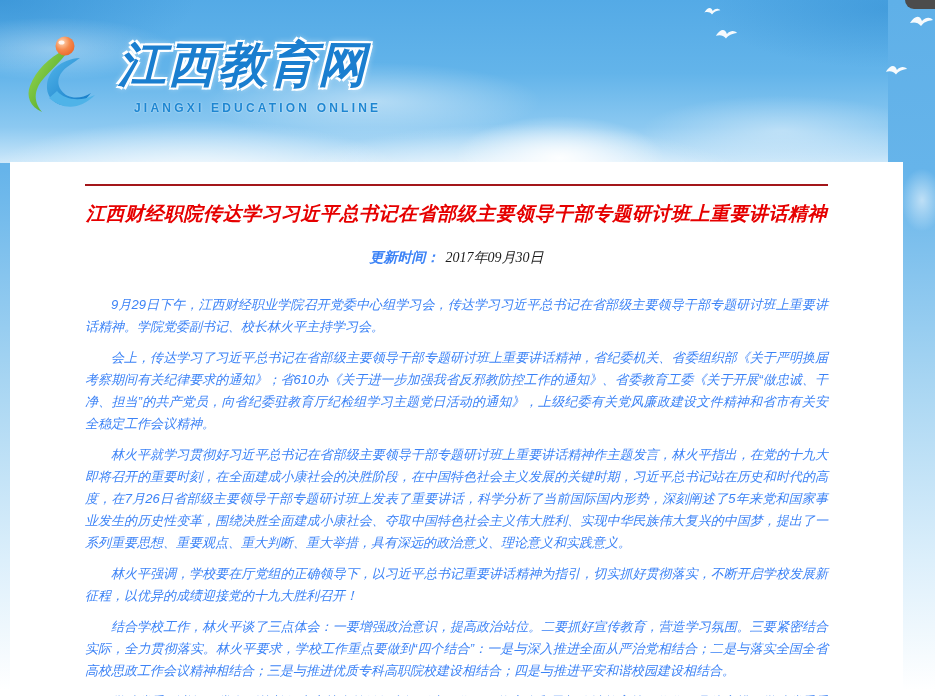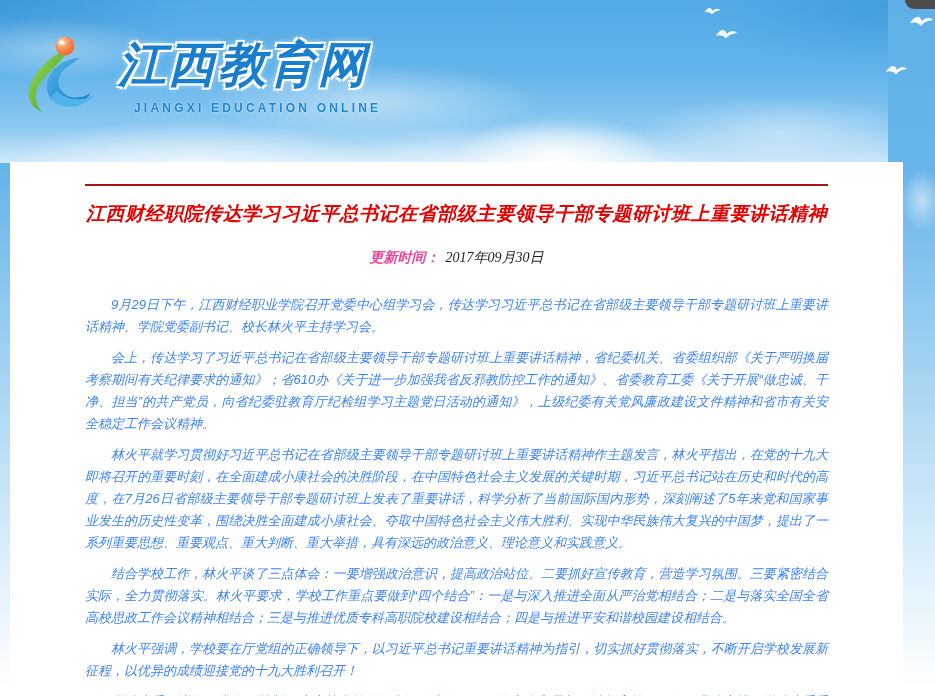--- a/index.html
+++ b/index.html
@@ -50,21 +50,21 @@
   .content-box{
     position:absolute;left:10px;top:162px;width:893px;height:534px;background:#ffffff;font-style:italic;
   }
   .inner{margin:0 75px;width:743px;}
   .title-divider{height:2px;background:#a3161a;margin-top:22px;border:0;}
   .article-title{
     margin:15px 0 0;font-size:19px;line-height:26px;font-weight:bold;color:#e60000;
     text-align:center;letter-spacing:.5px;
   }
   .meta{margin-top:22px;text-align:center;font-size:14px;color:#222;}
-  .meta-label{font-weight:bold;color:#ec4899;}
+  .meta-label{font-weight:bold;color:#3b82f6;}
   .meta-date{font-family:"Liberation Serif","DejaVu Serif",serif;margin-left:6px;color:#1d1d1d;}
   .article-body{margin-top:27px;}
   .article-body p{
     margin:0 0 9px;font-size:13px;line-height:22px;color:#3b82f6;
     text-indent:2em;text-align:justify;
   }
 </style>
 </head>
 <body>
 
@@ -134,18 +134,18 @@
   <div class="inner">
     <hr class="title-divider">
     <h1 class="article-title">江西财经职院传达学习习近平总书记在省部级主要领导干部专题研讨班上重要讲话精神</h1>
     <div class="meta">
       <span class="meta-label">更新时间：</span><span class="meta-date">2017年09月30日</span>
     </div>
     <div class="article-body">
         <p>9月29日下午，江西财经职业学院召开党委中心组学习会，传达学习习近平总书记在省部级主要领导干部专题研讨班上重要讲话精神。学院党委副书记、校长林火平主持学习会。</p>
         <p>会上，传达学习了习近平总书记在省部级主要领导干部专题研讨班上重要讲话精神，省纪委机关、省委组织部《关于严明换届考察期间有关纪律要求的通知》；省610办《关于进一步加强我省反邪教防控工作的通知》、省委教育工委《关于开展“做忠诚、干净、担当”的共产党员，向省纪委驻教育厅纪检组学习主题党日活动的通知》，上级纪委有关党风廉政建设文件精神和省市有关安全稳定工作会议精神。</p>
         <p>林火平就学习贯彻好习近平总书记在省部级主要领导干部专题研讨班上重要讲话精神作主题发言，林火平指出，在党的十九大即将召开的重要时刻，在全面建成小康社会的决胜阶段，在中国特色社会主义发展的关键时期，习近平总书记站在历史和时代的高度，在7月26日省部级主要领导干部专题研讨班上发表了重要讲话，科学分析了当前国际国内形势，深刻阐述了5年来党和国家事业发生的历史性变革，围绕决胜全面建成小康社会、夺取中国特色社会主义伟大胜利、实现中华民族伟大复兴的中国梦，提出了一系列重要思想、重要观点、重大判断、重大举措，具有深远的政治意义、理论意义和实践意义。</p>
+        <p>林火平强调，学校要在厅党组的正确领导下，以习近平总书记重要讲话精神为指引，切实抓好贯彻落实，不断开启学校发展新征程，以优异的成绩迎接党的十九大胜利召开！</p>
         <p>结合学校工作，林火平谈了三点体会：一要增强政治意识，提高政治站位。二要抓好宣传教育，营造学习氛围。三要紧密结合实际，全力贯彻落实。林火平要求，学校工作重点要做到“四个结合”：一是与深入推进全面从严治党相结合；二是与落实全国全省高校思政工作会议精神相结合；三是与推进优质专科高职院校建设相结合；四是与推进平安和谐校园建设相结合。</p>
-        <p>林火平强调，学校要在厅党组的正确领导下，以习近平总书记重要讲话精神为指引，切实抓好贯彻落实，不断开启学校发展新征程，以优异的成绩迎接党的十九大胜利召开！</p>
         <p>学院党委副书记、常务副校长何先应就当前做好意识形态工作、网络安全和思想政治教育等工作作了具体安排。学院党委委员、</p>
       </div>
   </div>
 </div>
 
 </body></html>

